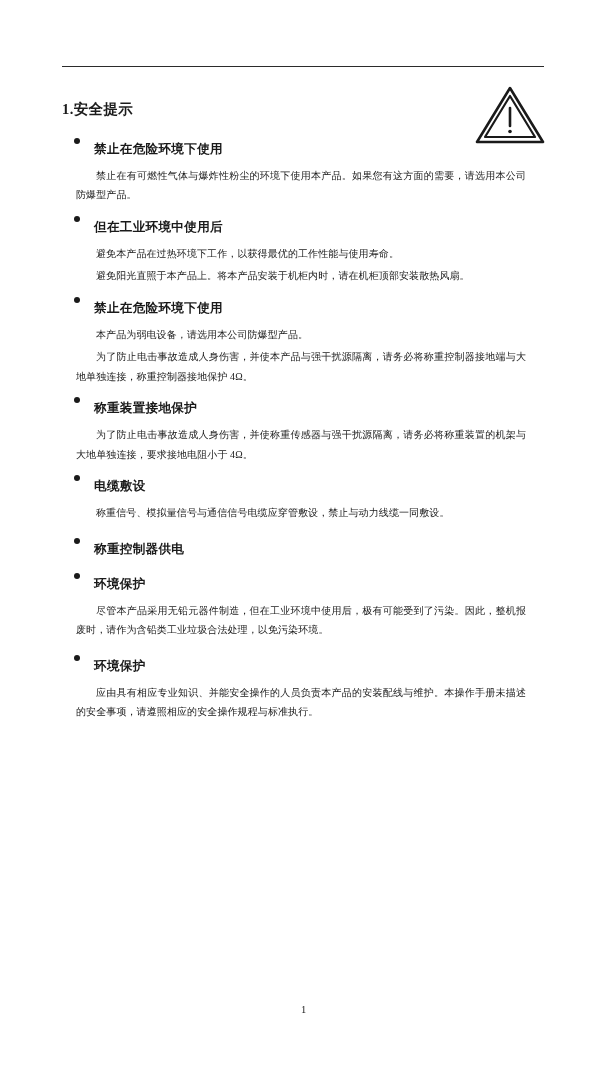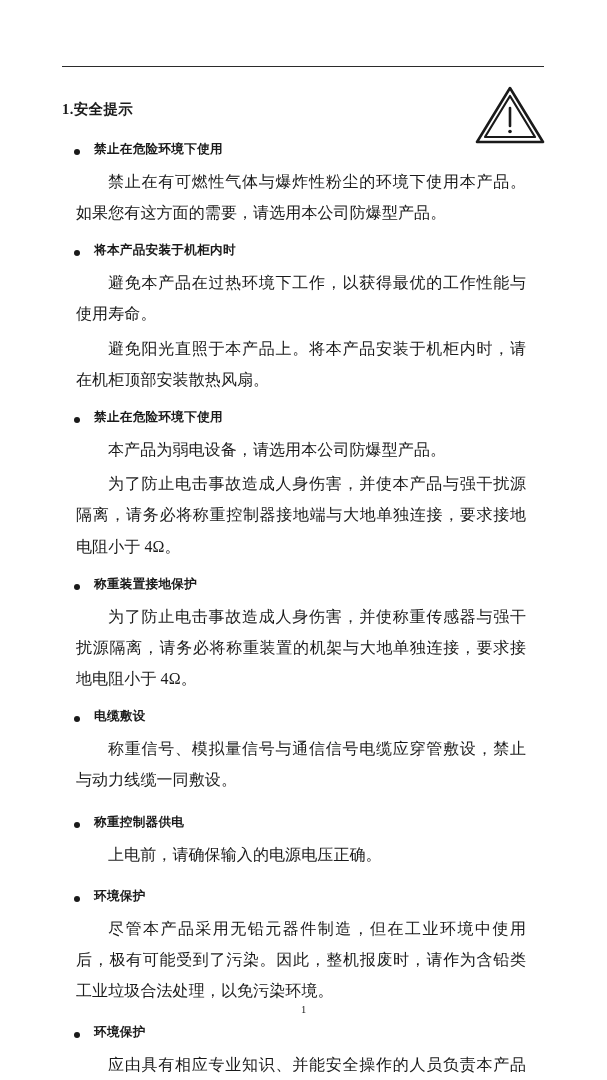--- a/index.html
+++ b/index.html
@@ -48,42 +48,42 @@
     font-weight: bold;
     margin: 0 0 22px 0;
     letter-spacing: 0.4px;
     line-height: 1.3;
   }
   .item {
     margin: 0 0 14px 0;
   }
   .item-head {
     display: flex;
-    align-items: flex-end;
+    align-items: flex-start;
     margin: 0 0 8px 0;
   }
   .bullet {
     display: inline-block;
     width: 6px;
     height: 6px;
     border-radius: 50%;
     background: #1a1a1a;
     margin-right: 14px;
     margin-left: 12px;
     flex: 0 0 auto;
     position: relative;
     top: -3px;
   }
   .item-title {
     font-size: 12.6px;
     font-weight: bold;
     letter-spacing: 0.3px;
   }
   .para {
-    font-size: 16px;
+    font-size: 10px;
     line-height: 1.95;
     text-indent: 2em;
     margin: 0 18px 3px 0;
     padding-left: 14px;
     text-align: justify;
     letter-spacing: 0.1px;
   }
   .para:last-child { margin-bottom: 0; }
   .gap-lg { margin-bottom: 18px; }
   .page-number {
@@ -120,33 +120,33 @@
       <div class="item-head">
         <span class="bullet"></span>
         <span class="item-title">禁止在危险环境下使用</span>
       </div>
       <p class="para">禁止在有可燃性气体与爆炸性粉尘的环境下使用本产品。如果您有这方面的需要，请选用本公司防爆型产品。</p>
     </div>
 
     <div class="item">
       <div class="item-head">
         <span class="bullet"></span>
-        <span class="item-title">将本产品安装于机柜内时</span>
+        <span class="item-title">但在工业环境中使用后</span>
       </div>
       <p class="para">避免本产品在过热环境下工作，以获得最优的工作性能与使用寿命。</p>
       <p class="para">避免阳光直照于本产品上。将本产品安装于机柜内时，请在机柜顶部安装散热风扇。</p>
     </div>
 
     <div class="item">
       <div class="item-head">
         <span class="bullet"></span>
         <span class="item-title">禁止在危险环境下使用</span>
       </div>
       <p class="para">本产品为弱电设备，请选用本公司防爆型产品。</p>
-      <p class="para">为了防止电击事故造成人身伤害，并使本产品与强干扰源隔离，请务必将称重控制器接地端与大地单独连接，要求接地电阻小于 4Ω。</p>
+      <p class="para">为了防止电击事故造成人身伤害，并使本产品与强干扰源隔离，请务必将称重控制器接地端与大地单独连接，称重控制器接地保护 4Ω。</p>
     </div>
 
     <div class="item">
       <div class="item-head">
         <span class="bullet"></span>
         <span class="item-title">称重装置接地保护</span>
       </div>
       <p class="para">为了防止电击事故造成人身伤害，并使称重传感器与强干扰源隔离，请务必将称重装置的机架与大地单独连接，要求接地电阻小于 4Ω。</p>
     </div>
 
@@ -156,21 +156,20 @@
         <span class="item-title">电缆敷设</span>
       </div>
       <p class="para">称重信号、模拟量信号与通信信号电缆应穿管敷设，禁止与动力线缆一同敷设。</p>
     </div>
 
     <div class="item gap-lg">
       <div class="item-head">
         <span class="bullet"></span>
         <span class="item-title">称重控制器供电</span>
       </div>
-      <p class="para">上电前，请确保输入的电源电压正确。</p>
     </div>
 
     <div class="item gap-lg">
       <div class="item-head">
         <span class="bullet"></span>
         <span class="item-title">环境保护</span>
       </div>
       <p class="para">尽管本产品采用无铅元器件制造，但在工业环境中使用后，极有可能受到了污染。因此，整机报废时，请作为含铅类工业垃圾合法处理，以免污染环境。</p>
     </div>
 

